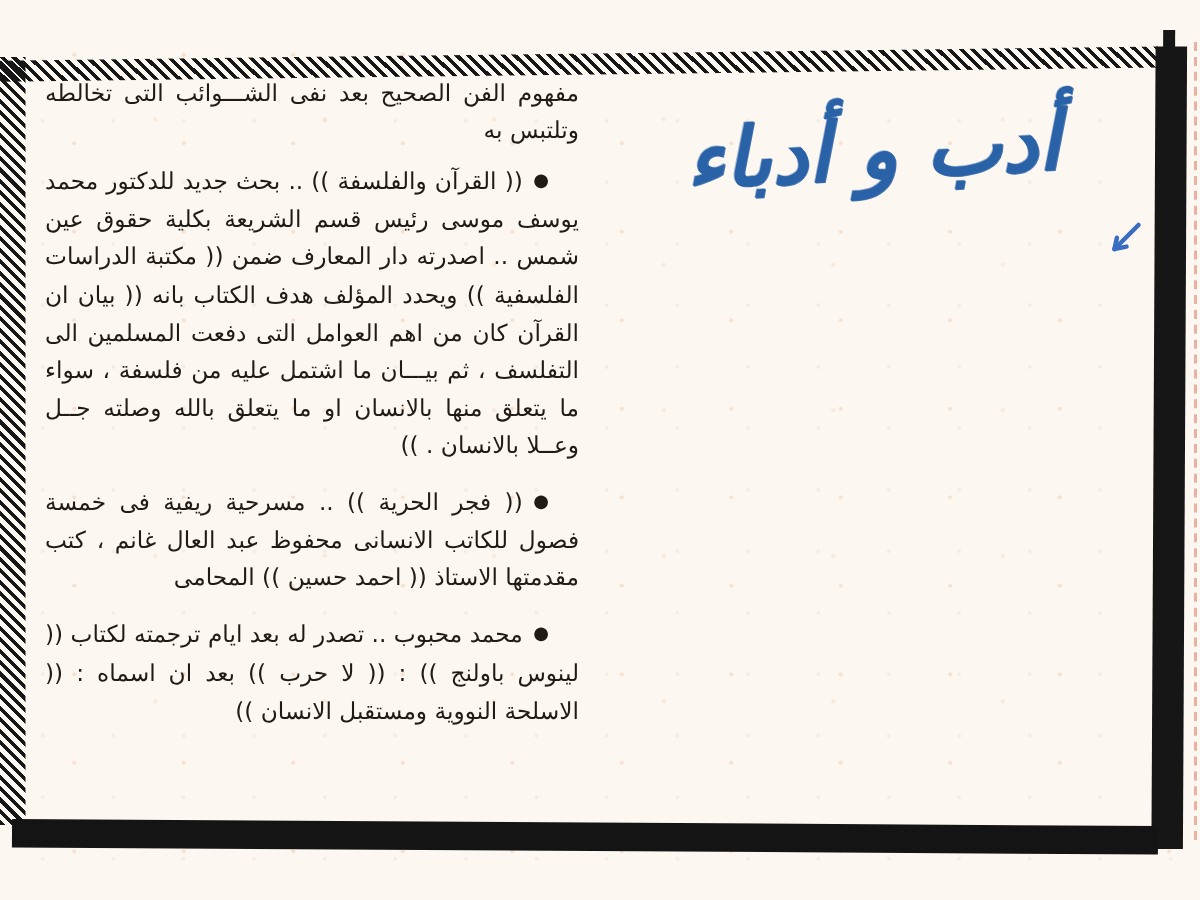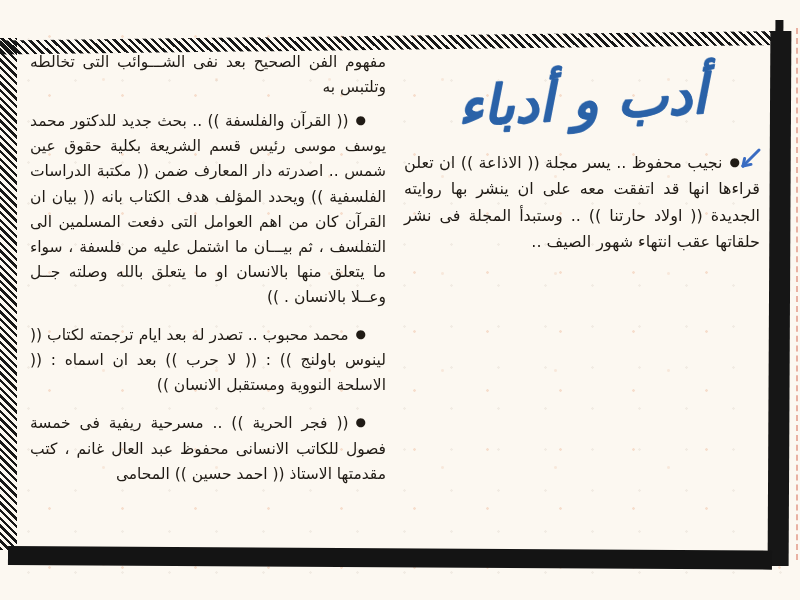--- a/index.html
+++ b/index.html
@@ -88,28 +88,27 @@
   <path d="M25 4 L9 20" stroke="#3a6cc2" stroke-width="3" stroke-linecap="round" fill="none"></path>
   <path d="M9 20 L17 18.4" stroke="#3a6cc2" stroke-width="3" stroke-linecap="round" fill="none"></path>
   <path d="M9 20 L10.6 12.5" stroke="#3a6cc2" stroke-width="3" stroke-linecap="round" fill="none"></path>
 </svg>
 
 <div class="content">
 
   <div class="col col-right">
     <div class="masthead" style="color:#2a62a8">أدب و أدباء</div>
 
-    <p class="para bulleted"><span class="bullet">●</span><span>نجيب محفوظ .. يسر مجلة (( الاذاعة )) ان تعلن قراءها انها قد اتفقت معه على ان ينشر بها روايته الجديدة (( اولاد حارتنا )) .. وستبدأ المجلة فى نشر حلقاتها عقب انتهاء شهور الصيف ..</span></p>
 
 
   </div>
 
   <div class="col col-left">
     <p class="para" style="margin-bottom:9px"><span>مفهوم الفن الصحيح بعد نفى الشـــوائب التى تخالطه وتلتبس به</span></p>
 
     <p class="para bulleted"><span class="bullet">●</span><span>(( القرآن والفلسفة )) .. بحث جديد للدكتور محمد يوسف موسى رئيس قسم الشريعة بكلية حقوق عين شمس .. اصدرته دار المعارف ضمن (( مكتبة الدراسات الفلسفية )) ويحدد المؤلف هدف الكتاب بانه (( بيان ان القرآن كان من اهم العوامل التى دفعت المسلمين الى التفلسف ، ثم بيـــان ما اشتمل عليه من فلسفة ، سواء ما يتعلق منها بالانسان او ما يتعلق بالله وصلته جــل وعــلا بالانسان . ))</span></p>
 
+    <p class="para bulleted"><span class="bullet">●</span><span>(( فجر الحرية )) .. مسرحية ريفية فى خمسة فصول للكاتب الانسانى محفوظ عبد العال غانم ، كتب مقدمتها الاستاذ (( احمد حسين )) المحامى</span></p>
+
     <p class="para bulleted"><span class="bullet">●</span><span>محمد محبوب .. تصدر له بعد ايام ترجمته لكتاب (( لينوس باولنج )) : (( لا حرب )) بعد ان اسماه : (( الاسلحة النووية ومستقبل الانسان ))</span></p>
-
-    <p class="para bulleted"><span class="bullet">●</span><span>(( فجر الحرية )) .. مسرحية ريفية فى خمسة فصول للكاتب الانسانى محفوظ عبد العال غانم ، كتب مقدمتها الاستاذ (( احمد حسين )) المحامى</span></p>
   </div>
 
 </div>
 
 </body></html>

